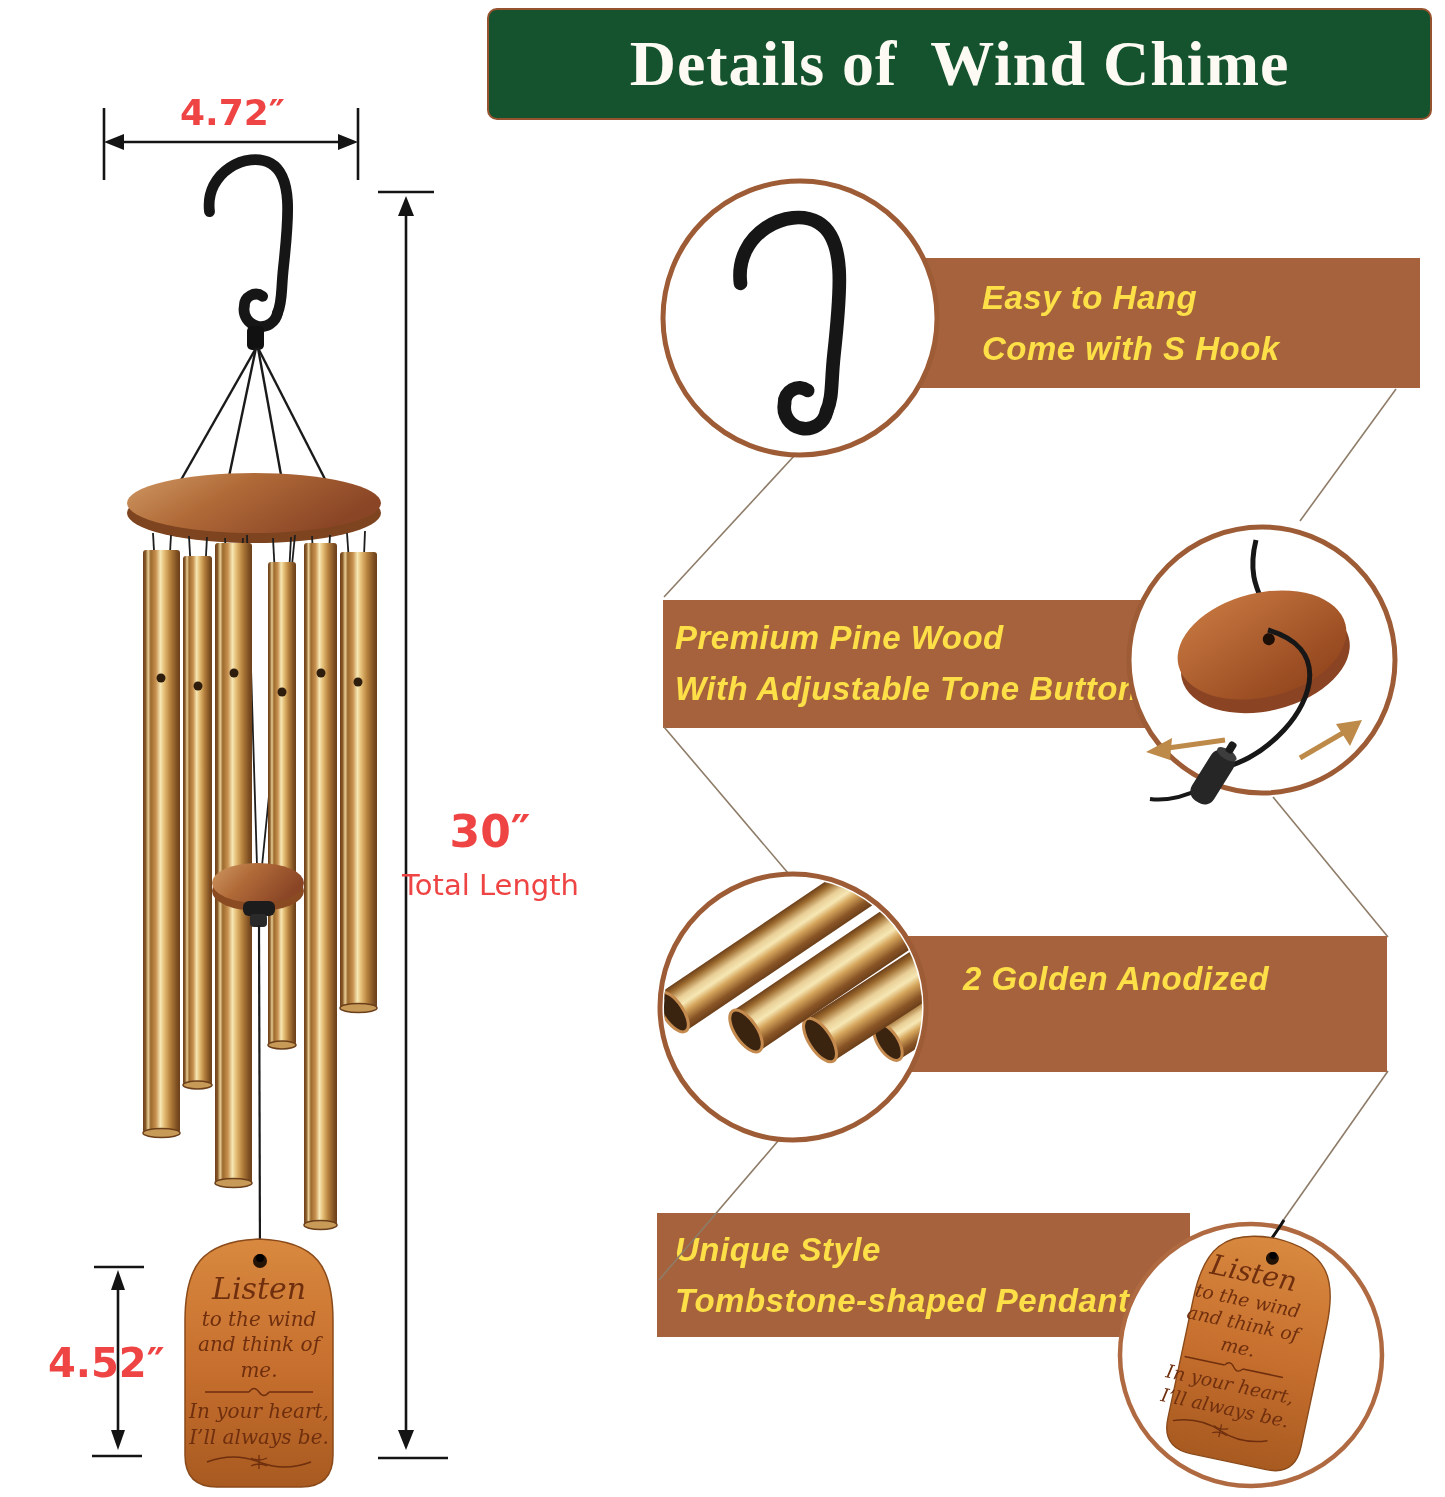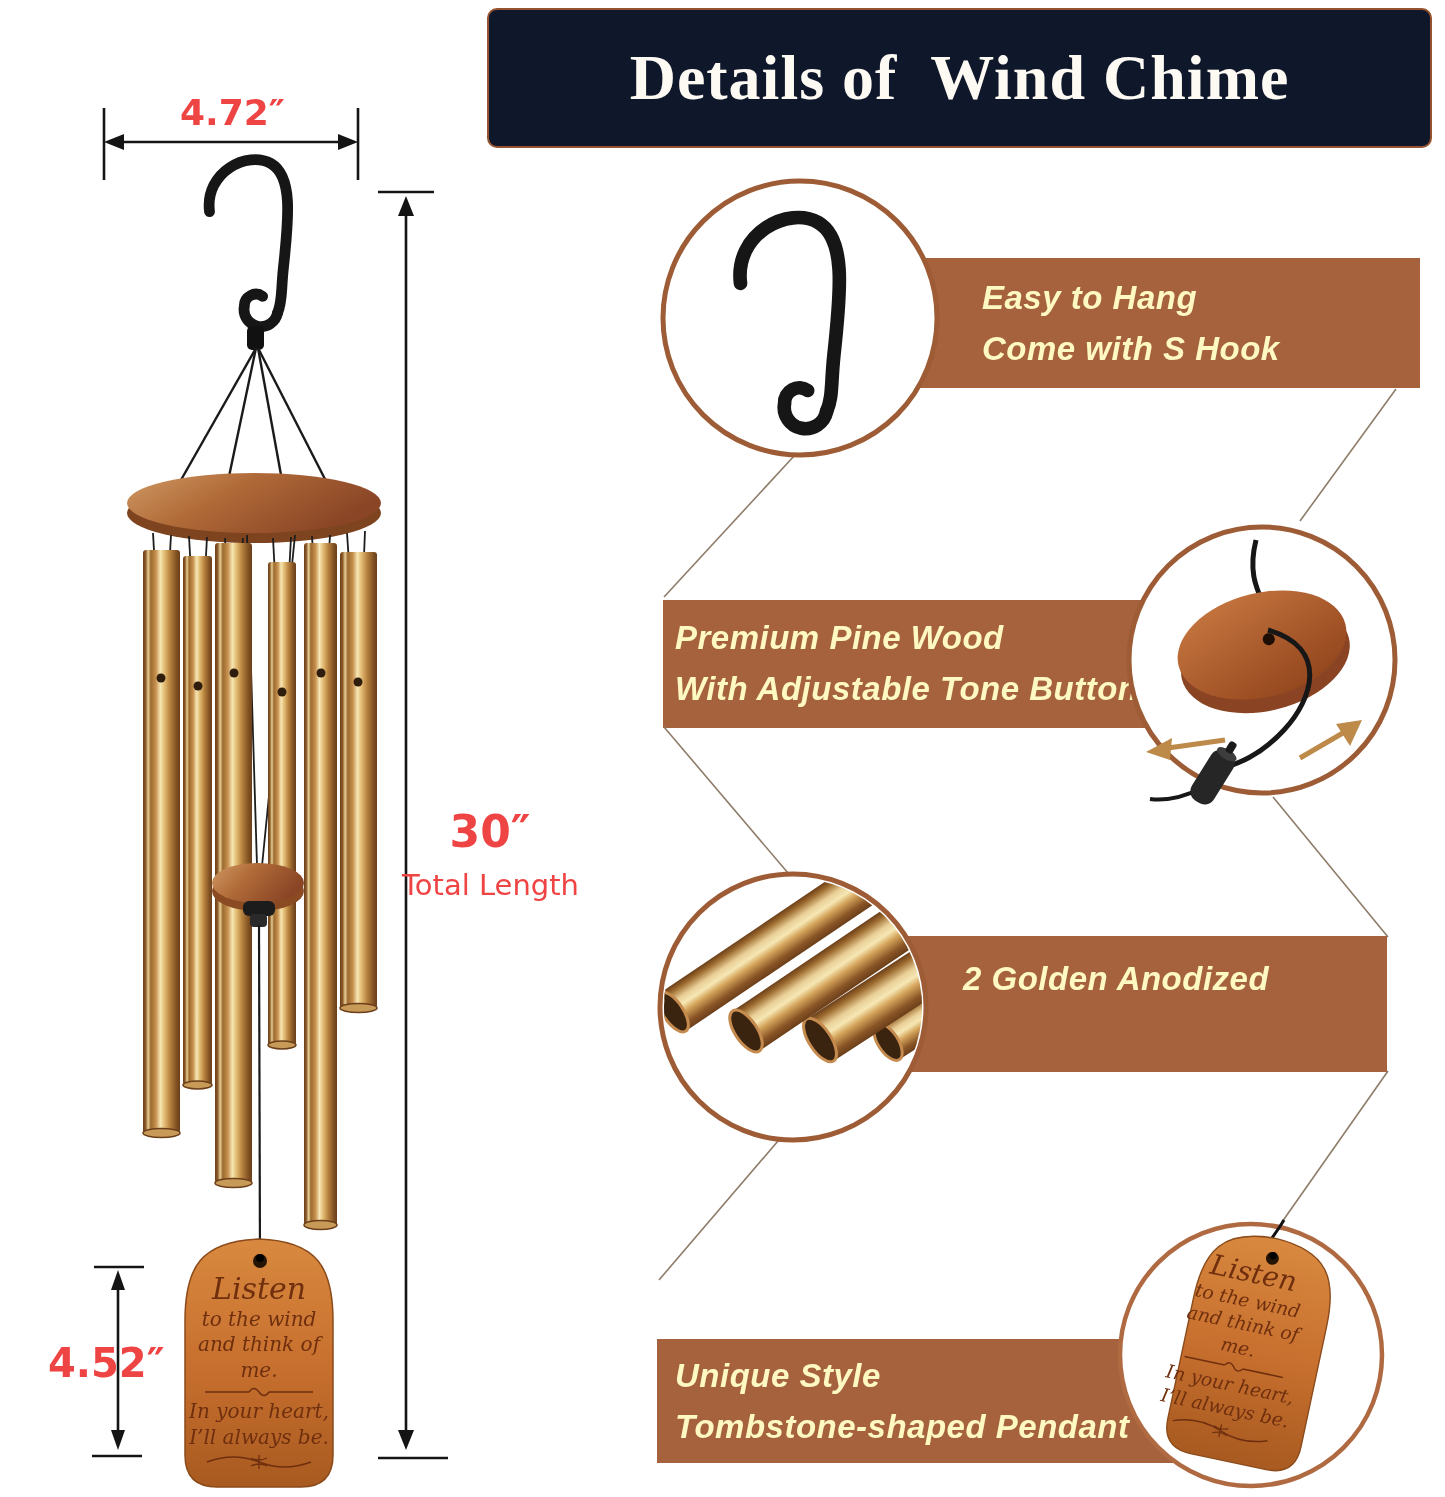--- a/index.html
+++ b/index.html
@@ -1,30 +1,30 @@
 <!DOCTYPE html>
 <html><head>
 <meta charset="utf-8">
 <style>
   html,body{margin:0;padding:0;background:#ffffff;}
   .stage{position:relative;width:1445px;height:1497px;background:#ffffff;overflow:hidden;
          font-family:"Liberation Sans", sans-serif;}
   
-  .titlebar{position:absolute;left:487px;top:8px;width:945px;height:140px;background:#0f172a;
+  .titlebar{position:absolute;left:487px;top:8px;width:945px;height:112px;background:#14532d;
             border:2px solid #96532f;border-radius:10px;box-sizing:border-box;
             display:flex;align-items:center;justify-content:center;z-index:1;}
   .titlebar span{color:#fdfaf4;font-family:"Liberation Serif", serif;font-weight:700;
                  font-size:64px;letter-spacing:1px;white-space:pre;}
   .banner{position:absolute;background:#a5623c;z-index:1;box-sizing:border-box;}
-  .banner .btxt{color:#fef9c3;font-style:italic;font-weight:700;font-size:33px;
+  .banner .btxt{color:#fde047;font-style:italic;font-weight:700;font-size:33px;
                 line-height:51px;letter-spacing:0.5px;}
   .b1{left:850px;top:258px;width:570px;height:130px;padding:14px 0 0 132px;}
   .b2{left:663px;top:600px;width:537px;height:128px;padding:12px 0 0 12px;}
   .b3{left:790px;top:936px;width:597px;height:136px;padding:17px 0 0 173px;}
-  .b4{left:657px;top:1339px;width:533px;height:124px;padding:11px 0 0 18px;}
+  .b4{left:657px;top:1213px;width:533px;height:124px;padding:11px 0 0 18px;}
   
   .art{position:absolute;left:0;top:0;z-index:2;pointer-events:none;}
   
   .dim{position:absolute;z-index:3;color:#ef4444;font-family:"DejaVu Sans", sans-serif;
        font-weight:700;text-align:center;}
   .dim-w{left:150px;top:92px;width:165px;font-size:36px;}
   .dim-30{left:430px;top:806px;width:120px;font-size:44px;}
   .dim-tl{left:398px;top:868px;width:185px;font-size:29px;font-weight:400;}
   .dim-452{left:0px;top:1340px;width:110px;font-size:40px;padding-left:48px;}
   

